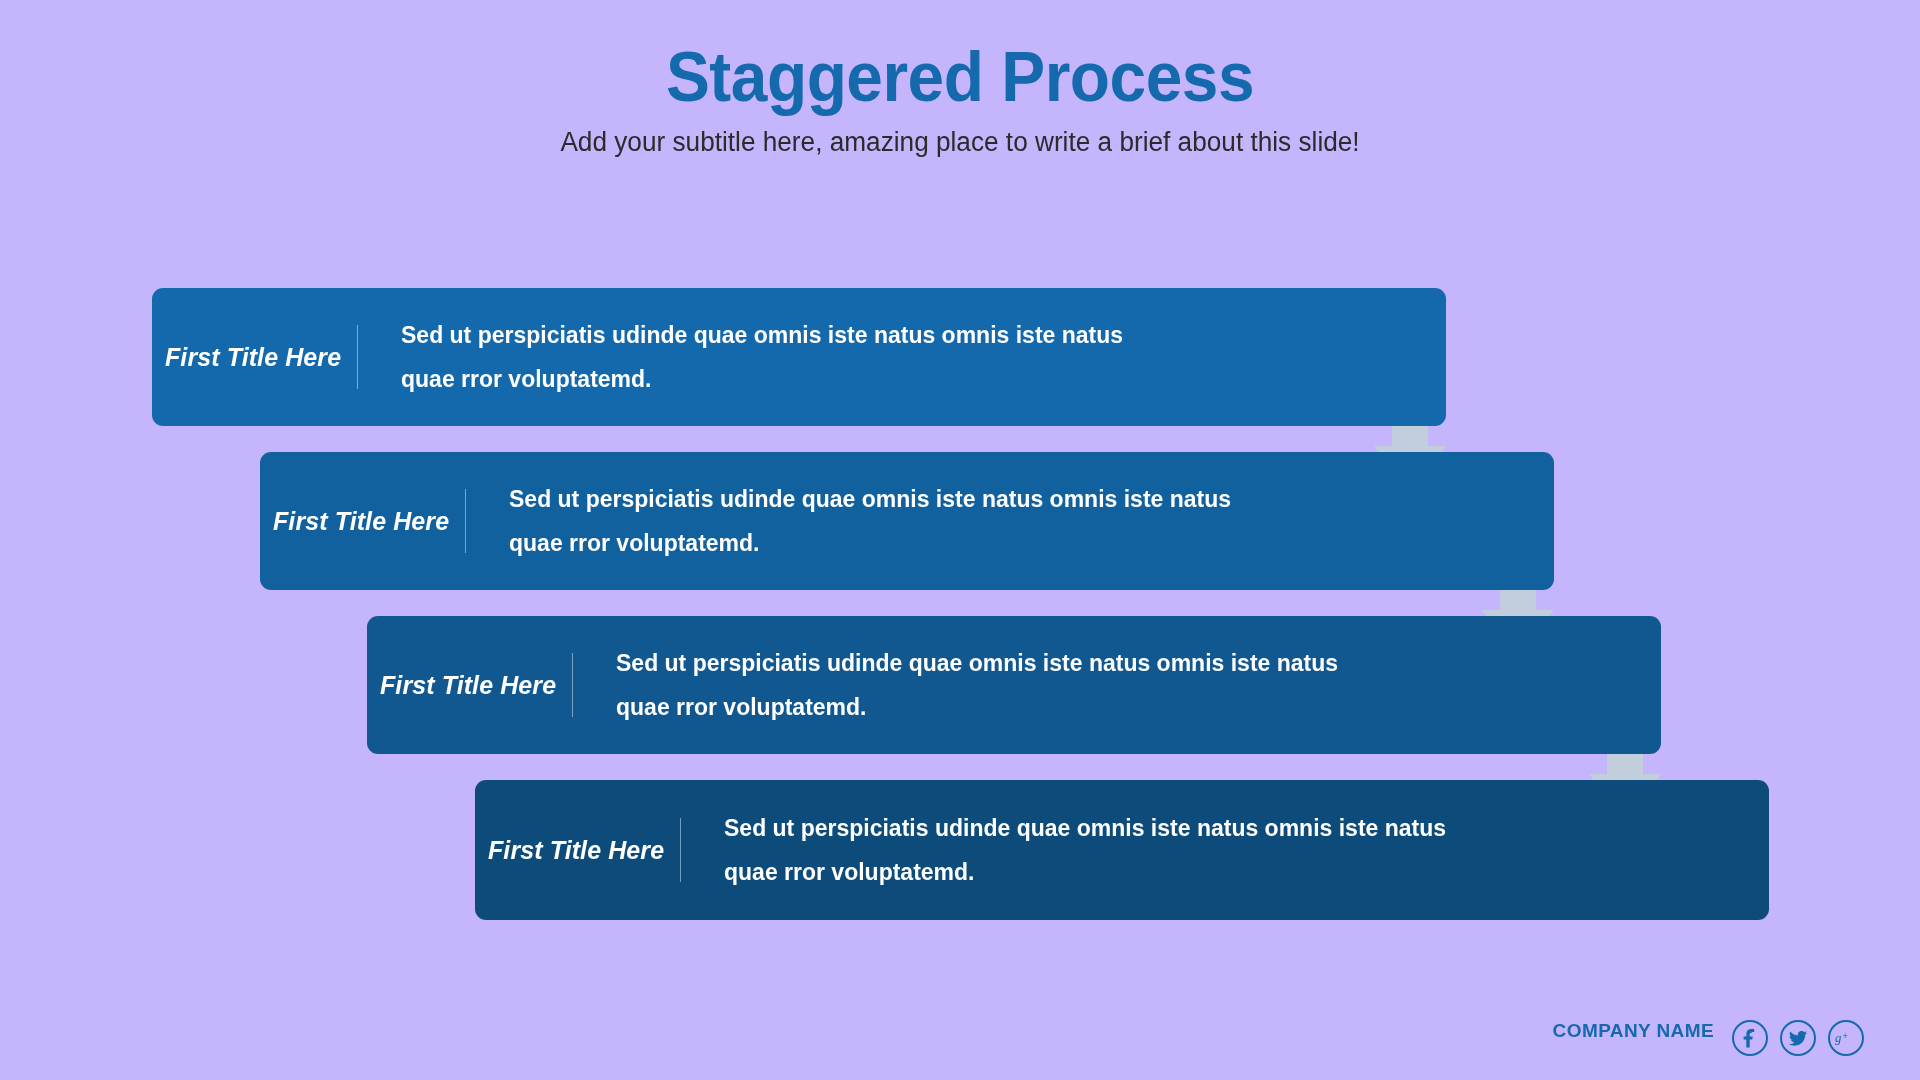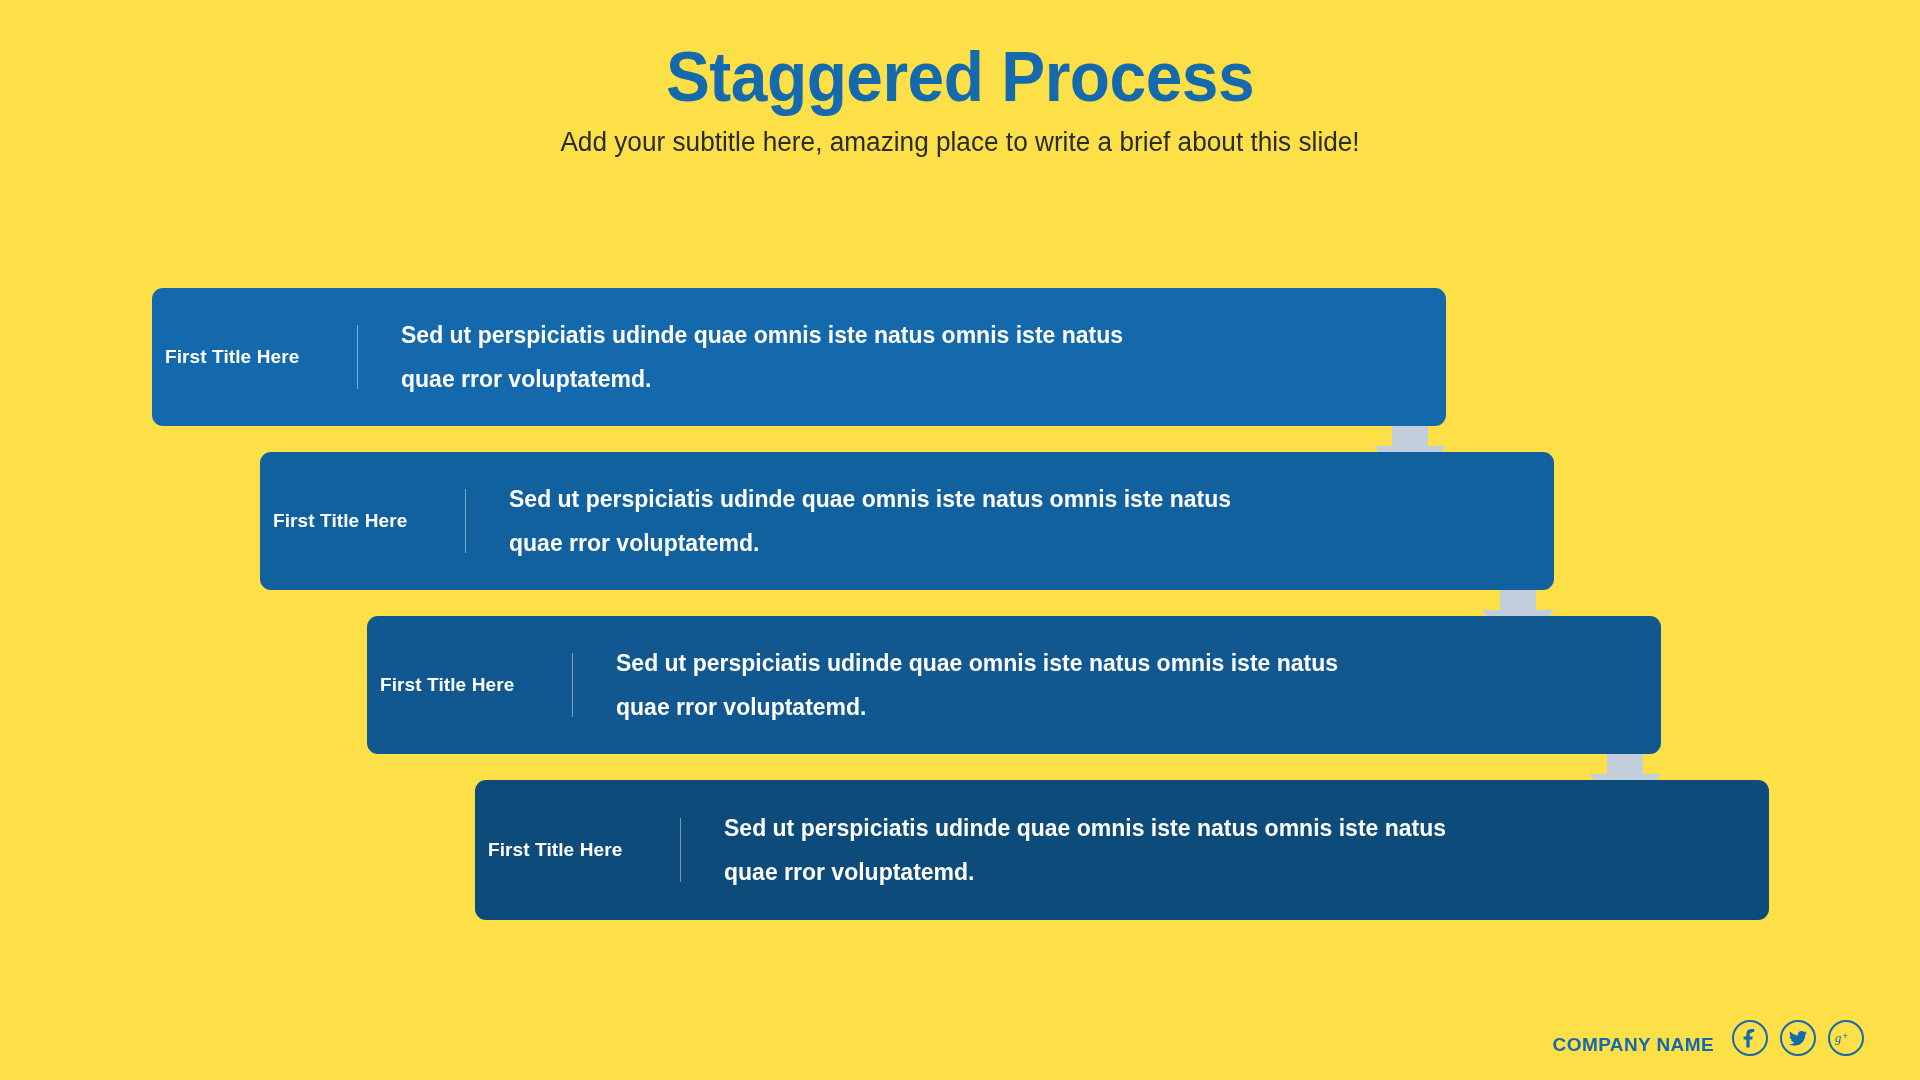--- a/index.html
+++ b/index.html
@@ -11,21 +11,21 @@
     width: 1920px;
     height: 1080px;
     overflow: hidden;
     font-family: "Liberation Sans", sans-serif;
     position: relative;
   }
 
   .slide {
     position: absolute;
     inset: 0;
-    background: #fde047;
+    background: #c4b5fd;
   }
 
   
   .header {
     position: absolute;
     top: 38px;
     left: 0;
     width: 1920px;
     text-align: center;
   }
@@ -59,25 +59,26 @@
 
   .bar {
     position: absolute;
     border-radius: 11px;
     box-sizing: border-box;
     display: flex;
     align-items: center;
     z-index: 2;
   }
   .bar-title {
-    font-size: 19px;
+    font-size: 25px;
     font-weight: bold;
     color: #ffffff;
     white-space: nowrap;
     letter-spacing: 0.1px;
+    font-style: italic;
   }
   .bar-divider {
     width: 1px;
     height: 64px;
     background: rgba(255,255,255,0.45);
     flex: 0 0 1px;
   }
   .bar-body {
     font-size: 23px;
     line-height: 44px;
@@ -141,21 +142,21 @@
   .arrow-3 { left: 1589px; top: 720px; }
   .arrow-3 .shaft { height: 54px; }
   .arrow-3 .head  { top: 54px; }
 
   
   .footer {
     position: absolute;
     right: 56px;
     bottom: 24px;
     display: flex;
-    align-items: flex-end;
+    align-items: flex-start;
     gap: 12px;
   }
   .company-name {
     font-size: 19px;
     font-weight: bold;
     letter-spacing: 0.4px;
     color: #1569ad;
     margin-right: 6px;
   }
   .social {

